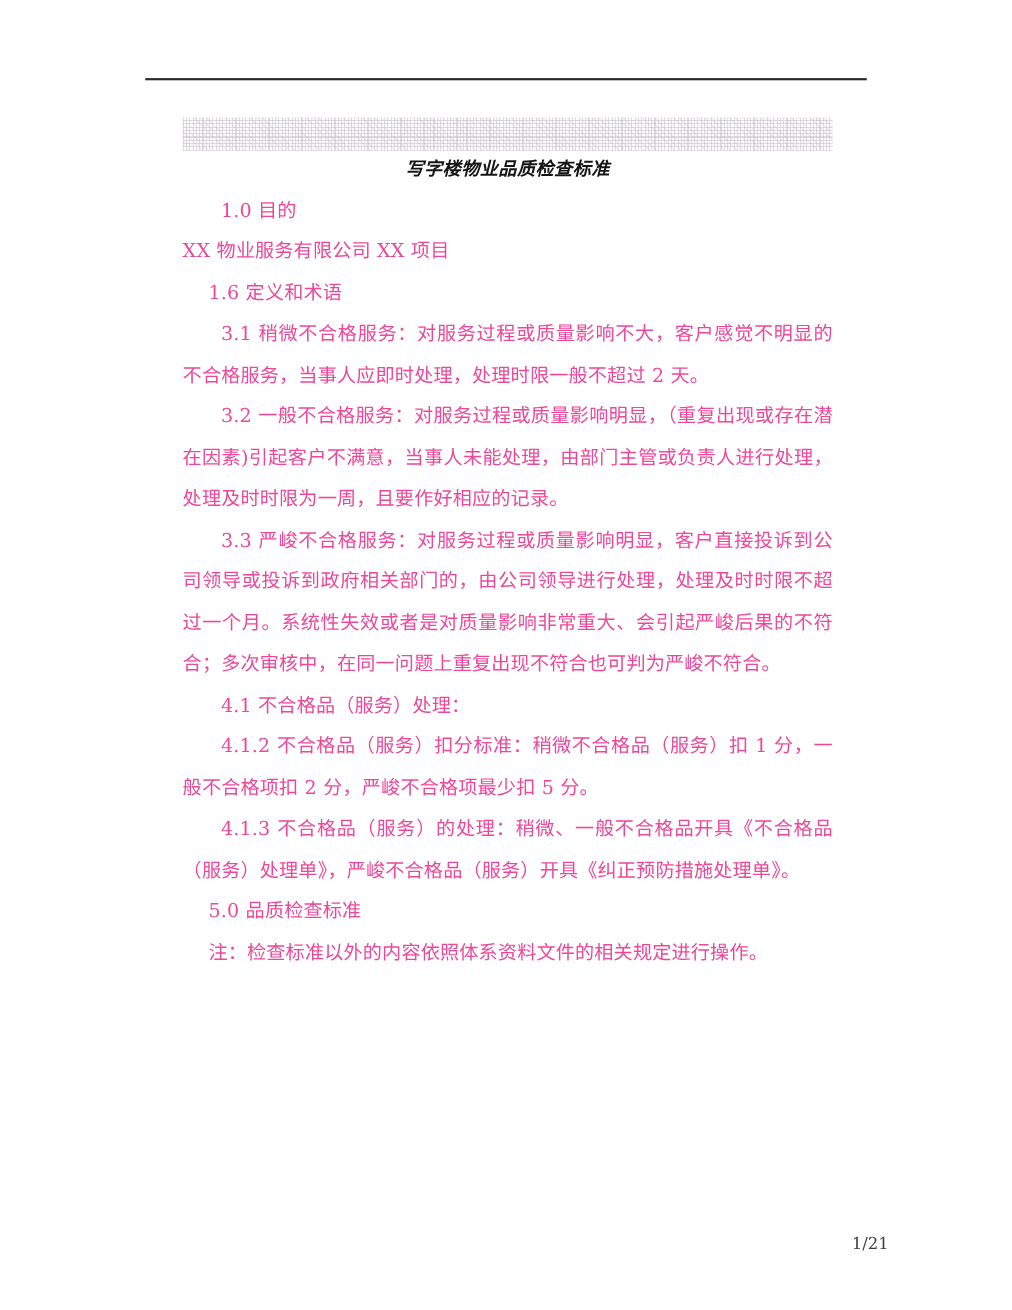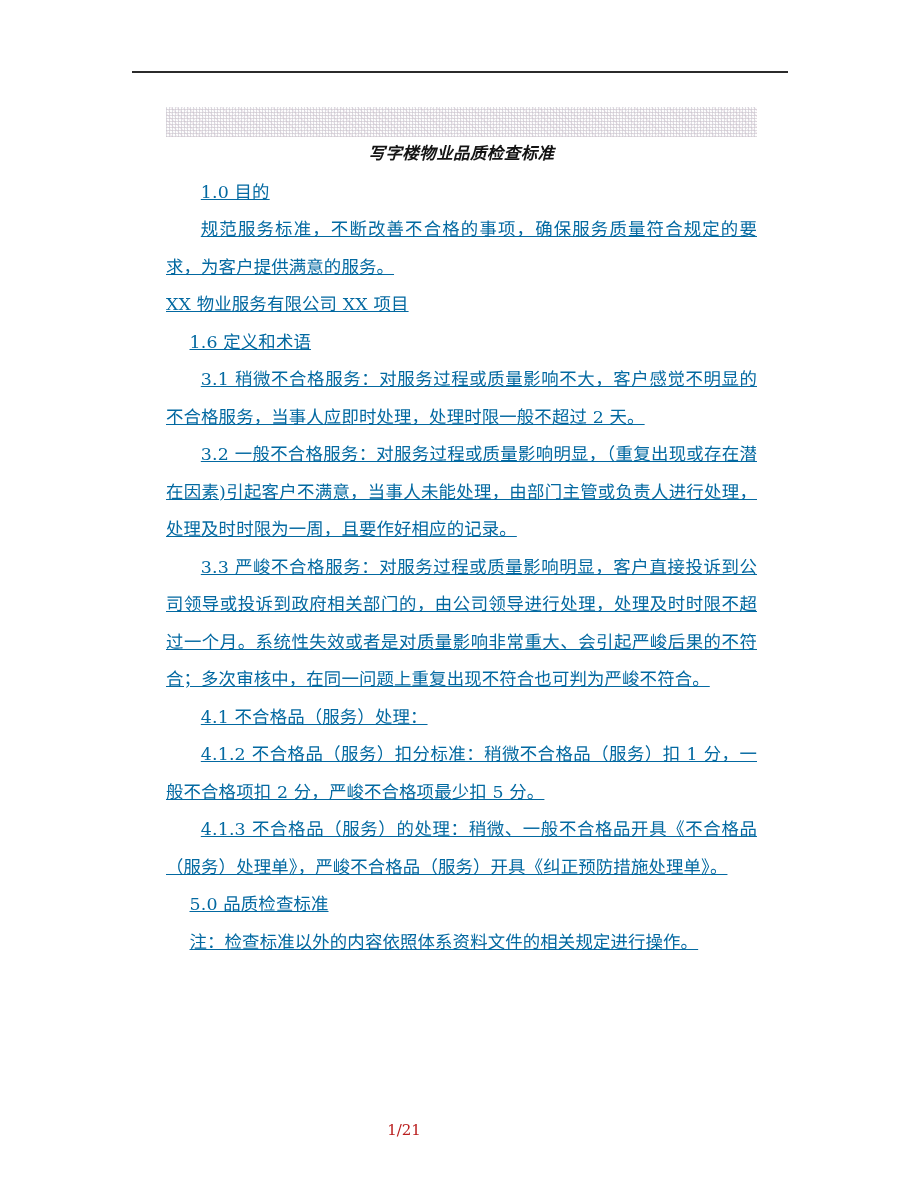--- a/index.html
+++ b/index.html
@@ -81,53 +81,51 @@
     font-style: italic;
   }
 
   p.para {
     font-size: 17.4px;
     line-height: 37.5px;
     margin: 0;
     text-align: justify;
     text-justify: inter-ideograph;
     letter-spacing: 0.15px;
-    color: #0369a1;
-    text-decoration: underline;
+    color: #ec4899;
   }
 
   p.indent2 { text-indent: 2em; }
   p.indent1 { text-indent: 1.35em; }
   p.flush   { text-indent: 0; }
 
   .footer {
     position: absolute;
     left: 0;
     top: 1120px;
     width: 808px;
-    text-align: center;
+    text-align: right;
     font-size: 15px;
     line-height: 20px;
-    color: #b91c1c;
+    color: #404040;
   }
 </style>
 </head>
 <body>
 
 <div class="page">
 
   <div class="header-rule"></div>
 
   <div class="shade-band"></div>
 
   <div class="content">
     <h1 class="doc-title">写字楼物业品质检查标准</h1>
     <div id="paragraphs">
         <p class="para indent2">1.0 目的</p>
-        <p class="para indent2">规范服务标准，不断改善不合格的事项，确保服务质量符合规定的要求，为客户提供满意的服务。</p>
         <p class="para flush">XX 物业服务有限公司 XX 项目</p>
         <p class="para indent1">1.6 定义和术语</p>
         <p class="para indent2">3.1 稍微不合格服务：对服务过程或质量影响不大，客户感觉不明显的不合格服务，当事人应即时处理，处理时限一般不超过 2 天。</p>
         <p class="para indent2">3.2 一般不合格服务：对服务过程或质量影响明显，（重复出现或存在潜在因素)引起客户不满意，当事人未能处理，由部门主管或负责人进行处理，处理及时时限为一周，且要作好相应的记录。</p>
         <p class="para indent2">3.3 严峻不合格服务：对服务过程或质量影响明显，客户直接投诉到公司领导或投诉到政府相关部门的，由公司领导进行处理，处理及时时限不超过一个月。系统性失效或者是对质量影响非常重大、会引起严峻后果的不符合；多次审核中，在同一问题上重复出现不符合也可判为严峻不符合。</p>
         <p class="para indent2">4.1 不合格品（服务）处理：</p>
         <p class="para indent2">4.1.2 不合格品（服务）扣分标准：稍微不合格品（服务）扣 1 分，一般不合格项扣 2 分，严峻不合格项最少扣 5 分。</p>
         <p class="para indent2">4.1.3 不合格品（服务）的处理：稍微、一般不合格品开具《不合格品（服务）处理单》，严峻不合格品（服务）开具《纠正预防措施处理单》。</p>
         <p class="para indent1">5.0 品质检查标准</p>
         <p class="para indent1">注：检查标准以外的内容依照体系资料文件的相关规定进行操作。</p>

